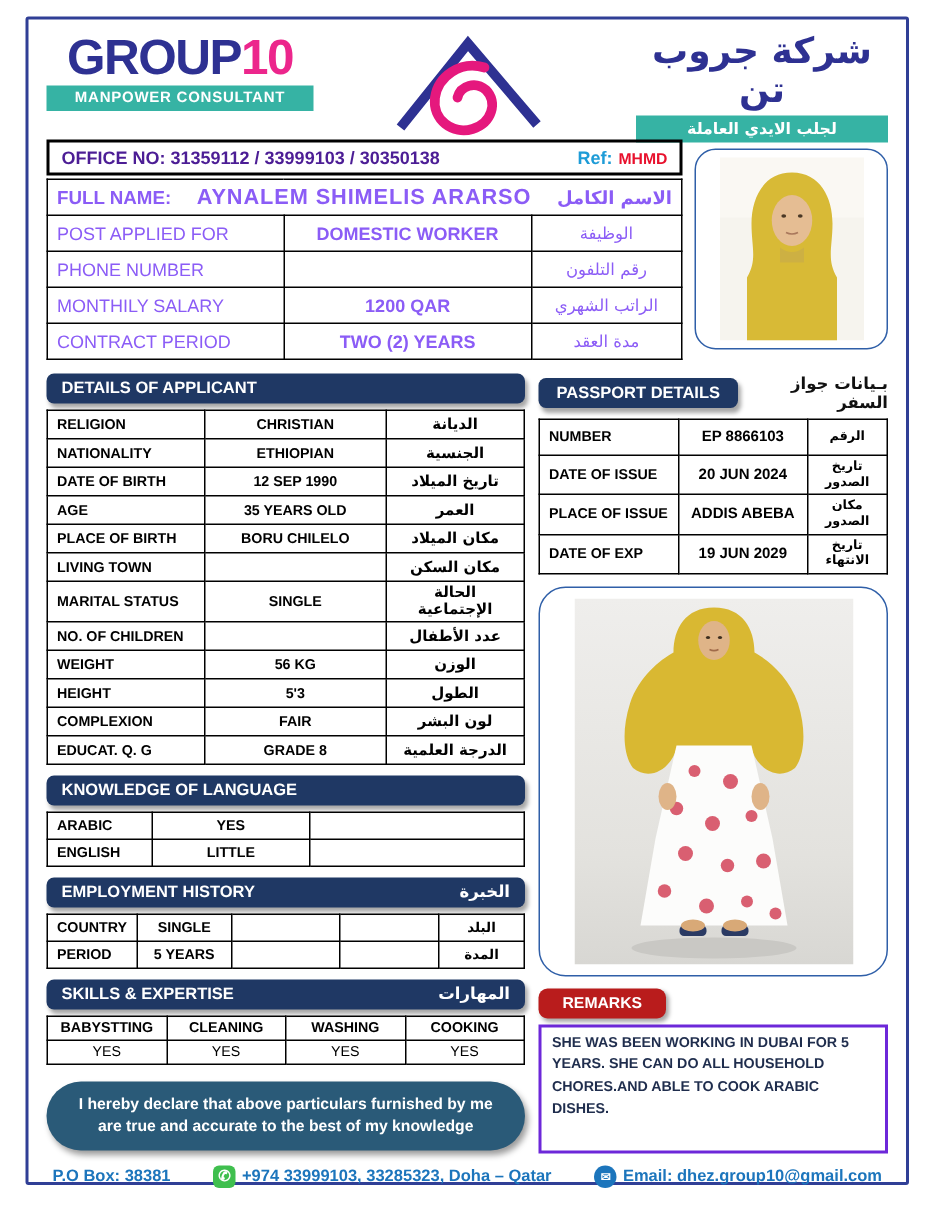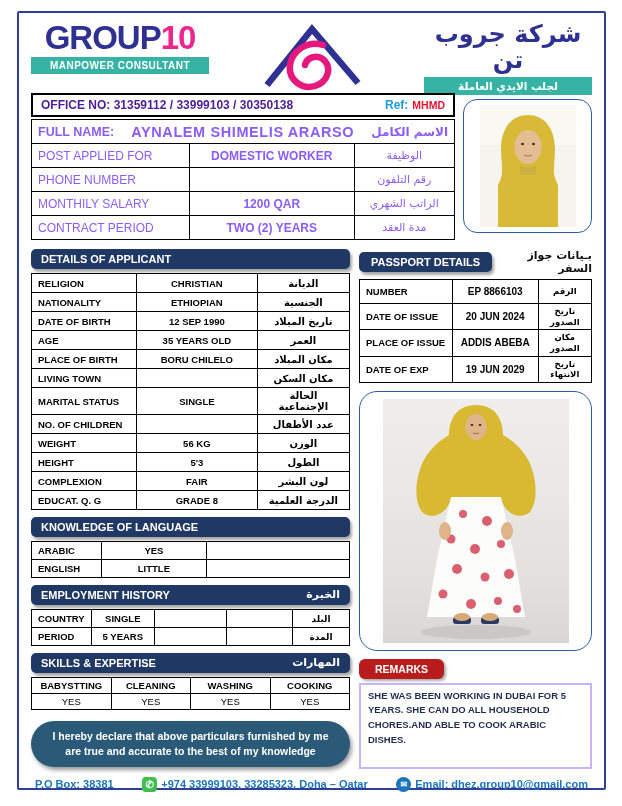--- a/index.html
+++ b/index.html
@@ -88,21 +88,21 @@
   table.pass td.lbl { font-weight:bold; width:40%; height:24px; }
   table.pass td.val { text-align:center; font-weight:bold; font-size:10px; width:37%; }
   table.pass td.ar { text-align:center; font-size:8.5px; font-weight:bold; direction:rtl; width:23%;
                      font-family:"DejaVu Sans", sans-serif; line-height:1.25; }
 
   .fullbody-box { margin-top:8px; border:1.5px solid #2f5fa8; border-radius:18px; height:260px;
                   display:flex; align-items:center; justify-content:center; background:#fff; }
 
   .remarks-pill { margin-top:8px; display:inline-block; background:#b91c1c; color:#fff; font-weight:bold;
                   font-size:10.5px; border-radius:6px; padding:4px 16px; box-shadow:2px 2px 3px rgba(0,0,0,.35); }
-  .remarks-box { margin-top:4px; border:2px solid #c4b5fd; height:86px; padding:4px 7px; font-size:9.5px;
+  .remarks-box { margin-top:4px; border:2px solid #6d28d9; height:86px; padding:4px 7px; font-size:9.5px;
                  font-weight:600; color:#1f2d4d; line-height:1.55; }
 
   
   .footer { margin-top:6px; display:flex; align-items:center; justify-content:space-between;
             color:#1c75bc; font-weight:bold; font-size:11px; padding:2px 4px 0 4px; }
   .footer .grp { display:flex; align-items:center; gap:4px; }
   .icon-wa { width:15px; height:15px; background:#3fbf4e; border-radius:4px; color:#fff; font-size:10px;
              display:flex; align-items:center; justify-content:center; }
   .icon-mail { width:15px; height:15px; background:#1c75bc; border-radius:50%; color:#fff; font-size:8px;
                display:flex; align-items:center; justify-content:center; }

